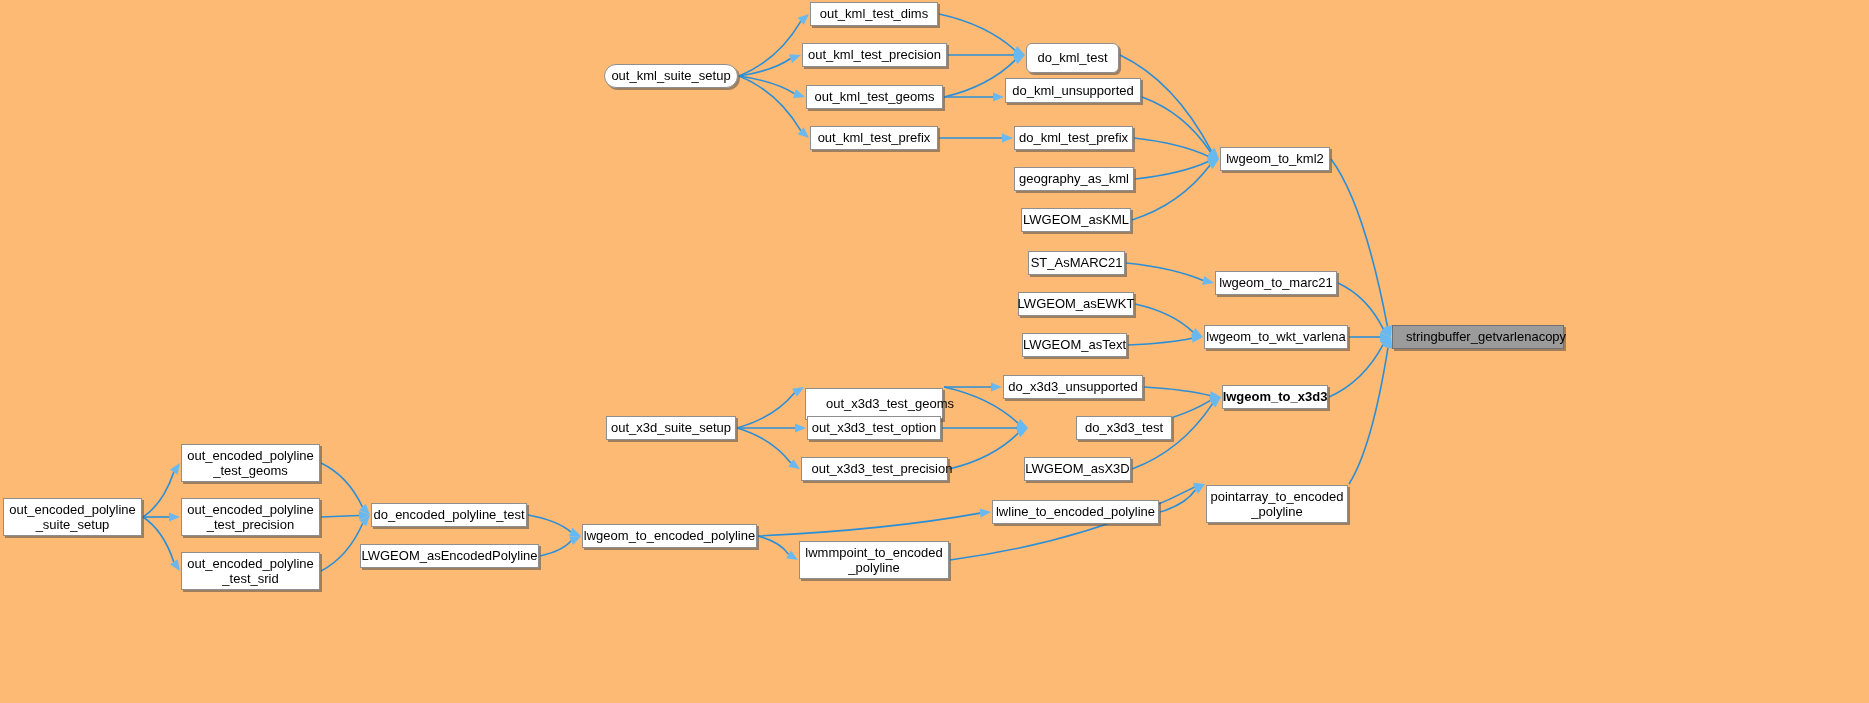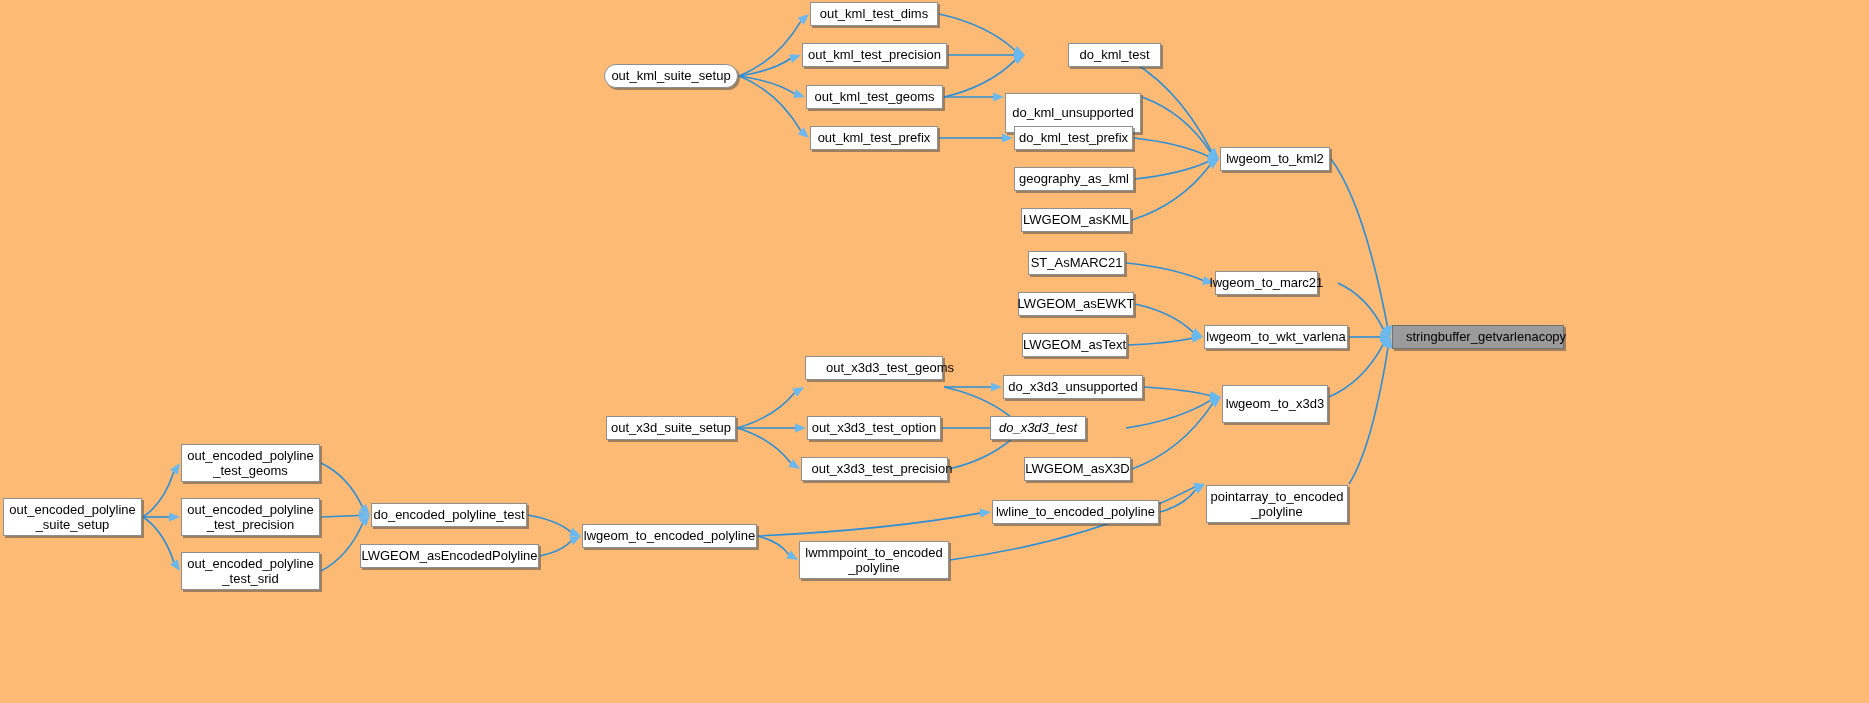--- a/index.html
+++ b/index.html
@@ -146,40 +146,40 @@
       <polygon class="arrowhead" points="1205,484 1198.090566037736,493.7169811320755 1193.2301886792454,485.90566037735846"></polygon>
       <path d="M 950 560 Q 1090.25 541 1194.4582389044629 487.141858208866"></path>
       <polygon class="arrowhead" points="1205,484 1195.772106882716,491.5502310306361 1193.1443709262098,482.73348538709587"></polygon>
     </svg>
   <div id="node-layer">
       <div class="node" style="left: 810px; top: 2px; width: 128px; height: 24px;">out_kml_test_dims</div>
       <div class="node" style="left: 802px; top: 43px; width: 145px; height: 24px;">out_kml_test_precision</div>
       <div class="node" style="left: 604px; top: 64px; width: 134px; height: 24px; border-radius: 12px;">out_kml_suite_setup</div>
       <div class="node" style="left: 806px; top: 85px; width: 137px; height: 24px;">out_kml_test_geoms</div>
       <div class="node" style="left: 810px; top: 126px; width: 128px; height: 24px;">out_kml_test_prefix</div>
-      <div class="node" style="left: 1068px; top: 43px; width: 93px; height: 24px;">do_kml_test</div>
-      <div class="node" style="left: 1005px; top: 93px; width: 136px; height: 40px;">do_kml_unsupported</div>
+      <div class="node" style="left: 1026px; top: 43px; width: 93px; height: 30px; border-radius: 6px;">do_kml_test</div>
+      <div class="node" style="left: 1005px; top: 78px; width: 136px; height: 25px;">do_kml_unsupported</div>
       <div class="node" style="left: 1014px; top: 126px; width: 119px; height: 24px;">do_kml_test_prefix</div>
       <div class="node" style="left: 1014px; top: 167px; width: 120px; height: 24px;">geography_as_kml</div>
       <div class="node" style="left: 1021px; top: 208px; width: 110px; height: 24px;">LWGEOM_asKML</div>
       <div class="node" style="left: 1220px; top: 147px; width: 110px; height: 24px;">lwgeom_to_kml2</div>
       <div class="node" style="left: 1028px; top: 251px; width: 97px; height: 24px;">ST_AsMARC21</div>
       <div class="node" style="left: 1018px; top: 292px; width: 116px; height: 24px;">LWGEOM_asEWKT</div>
       <div class="node" style="left: 1022px; top: 333px; width: 105px; height: 24px;">LWGEOM_asText</div>
-      <div class="node" style="left: 1215px; top: 271px; width: 103px; height: 24px;">lwgeom_to_marc21</div>
+      <div class="node" style="left: 1215px; top: 271px; width: 122px; height: 24px;">lwgeom_to_marc21</div>
       <div class="node" style="left: 1204px; top: 325px; width: 144px; height: 24px;">lwgeom_to_wkt_varlena</div>
       <div class="node highlight" style="left: 1392px; top: 325px; width: 172px; height: 24px; padding-left: 16px;">stringbuffer_getvarlenacopy</div>
-      <div class="node" style="left: 805px; top: 356px; width: 138px; height: 24px; padding-left: 32px;">out_x3d3_test_geoms</div>
+      <div class="node" style="left: 805px; top: 388px; width: 138px; height: 32px; padding-left: 32px;">out_x3d3_test_geoms</div>
       <div class="node" style="left: 606px; top: 416px; width: 130px; height: 24px;">out_x3d_suite_setup</div>
       <div class="node" style="left: 807px; top: 416px; width: 134px; height: 24px;">out_x3d3_test_option</div>
       <div class="node" style="left: 801px; top: 457px; width: 147px; height: 24px; padding-left: 15px;">out_x3d3_test_precision</div>
       <div class="node" style="left: 1003px; top: 375px; width: 140px; height: 24px;">do_x3d3_unsupported</div>
-      <div class="node" style="left: 990px; top: 416px; width: 96px; height: 24px; font-style: italic;">do_x3d3_test</div>
+      <div class="node" style="left: 1076px; top: 416px; width: 96px; height: 24px;">do_x3d3_test</div>
       <div class="node" style="left: 1024px; top: 457px; width: 107px; height: 24px;">LWGEOM_asX3D</div>
-      <div class="node" style="left: 1222px; top: 385px; width: 106px; height: 38px;">lwgeom_to_x3d3</div>
+      <div class="node" style="left: 1222px; top: 385px; width: 106px; height: 24px; font-weight: bold;">lwgeom_to_x3d3</div>
       <div class="node two-line" style="left: 1206px; top: 465px; width: 142px; height: 38px; margin-top: 20px;">pointarray_to_encoded
 _polyline</div>
       <div class="node two-line" style="left: 181px; top: 444px; width: 139px; height: 38px;">out_encoded_polyline
 _test_geoms</div>
       <div class="node two-line" style="left: 3px; top: 498px; width: 139px; height: 38px;">out_encoded_polyline
 _suite_setup</div>
       <div class="node two-line" style="left: 181px; top: 498px; width: 139px; height: 38px;">out_encoded_polyline
 _test_precision</div>
       <div class="node two-line" style="left: 181px; top: 552px; width: 139px; height: 38px;">out_encoded_polyline
 _test_srid</div>

